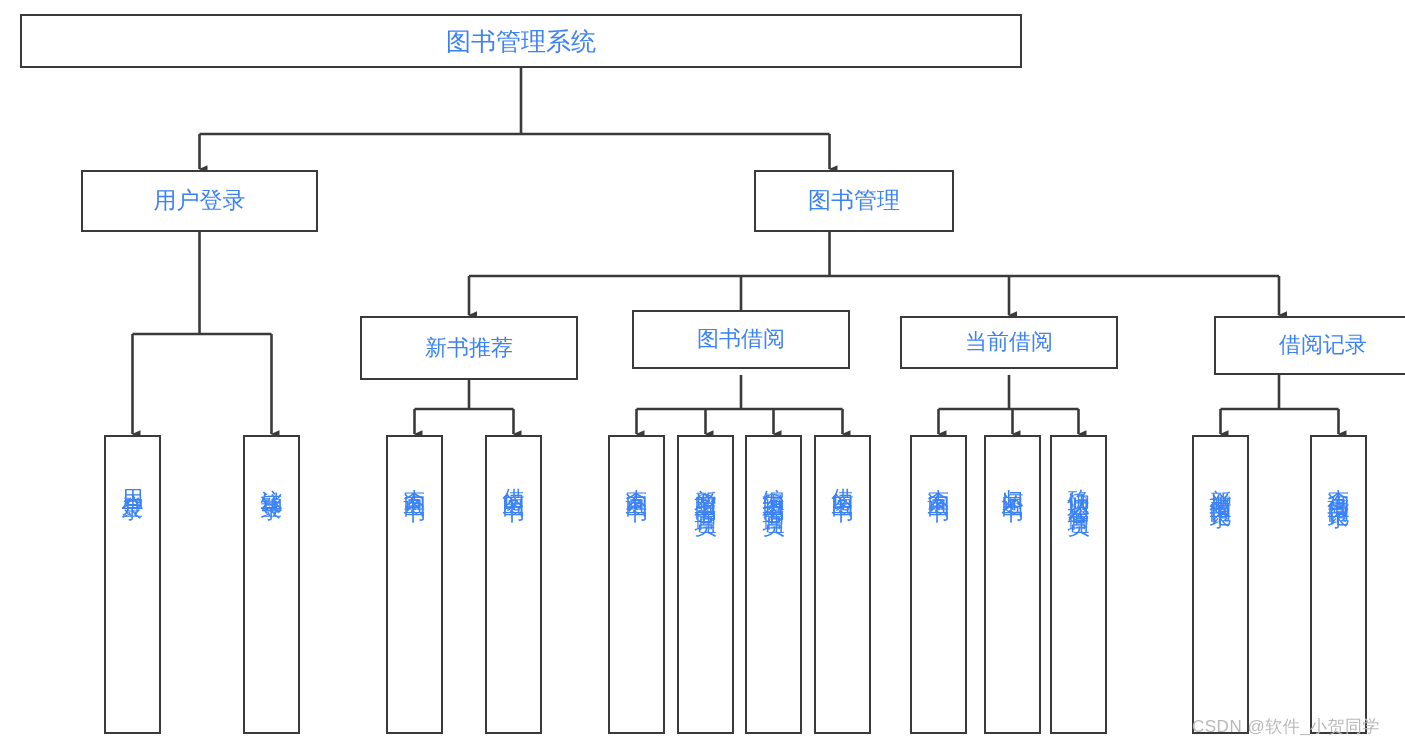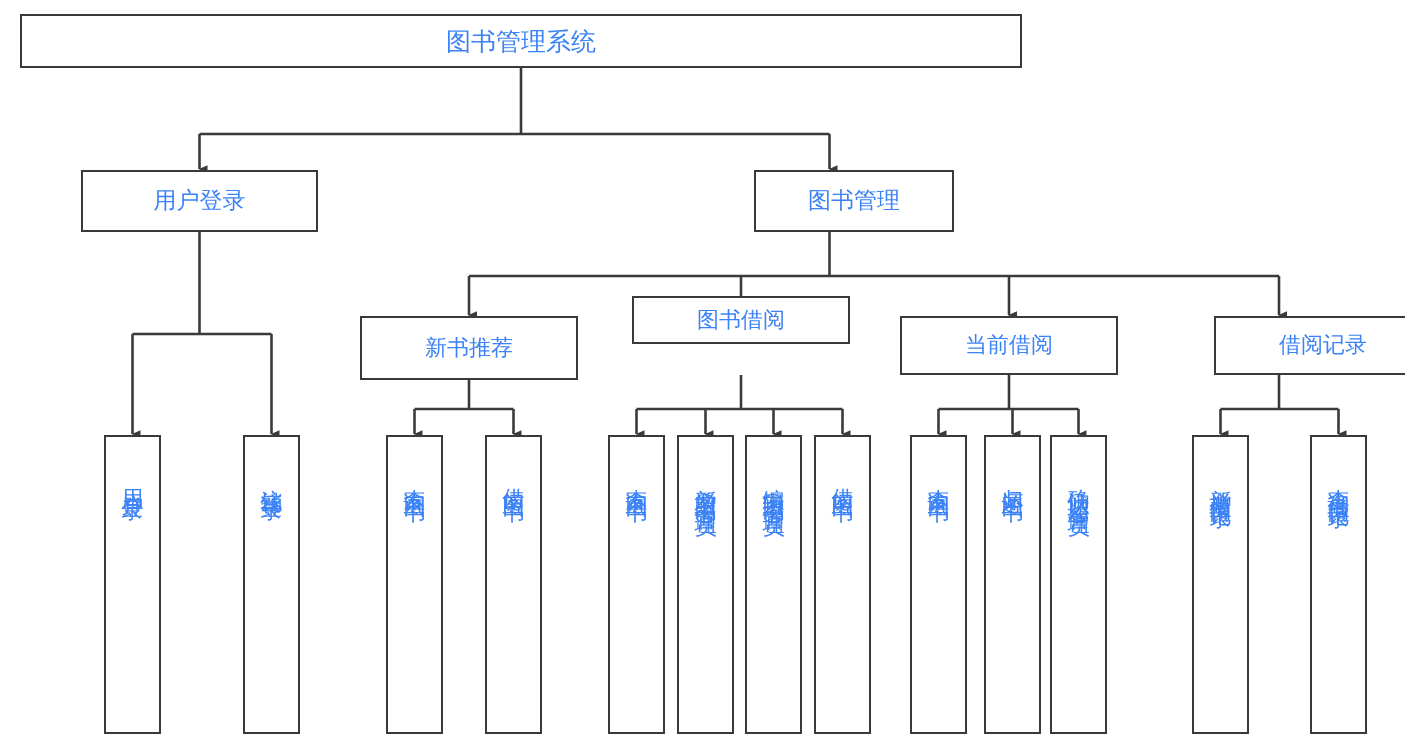--- a/index.html
+++ b/index.html
@@ -121,24 +121,24 @@
       </div>
       <div class="node-box level-1" style="left: 81px; top: 170px; width: 237px; height: 62px;">
         <span class="node-label">用户登录</span>
       </div>
       <div class="node-box level-1" style="left: 711px; top: 170px; width: 200px; height: 62px; margin-left: 43px;">
         <span class="node-label">图书管理</span>
       </div>
       <div class="node-box level-2" style="left: 360px; top: 316px; width: 218px; height: 64px;">
         <span class="node-label">新书推荐</span>
       </div>
-      <div class="node-box level-2" style="left: 632px; top: 296px; width: 218px; height: 48px;">
+      <div class="node-box level-2" style="left: 632px; top: 310px; width: 218px; height: 59px;">
         <span class="node-label">图书借阅</span>
       </div>
-      <div class="node-box level-2" style="left: 900px; top: 316px; width: 218px; height: 59px;">
+      <div class="node-box level-2" style="left: 900px; top: 316px; width: 218px; height: 53px;">
         <span class="node-label">当前借阅</span>
       </div>
       <div class="node-box level-2" style="left: 1214px; top: 316px; width: 218px; height: 59px;">
         <span class="node-label">借阅记录</span>
       </div>
       <div class="node-box level-3 leaf" style="left: 104px; top: 435px; width: 57px; height: 299px;">
         <span class="node-label">用户登录</span>
       </div>
       <div class="node-box level-3 leaf" style="left: 243px; top: 435px; width: 57px; height: 299px;">
         <span class="node-label">注销登录</span>
@@ -170,13 +170,14 @@
       <div class="node-box level-3 leaf" style="left: 1050px; top: 435px; width: 57px; height: 299px;">
         <span class="node-label">确认归还（管理员）</span>
       </div>
       <div class="node-box level-3 leaf" style="left: 1192px; top: 435px; width: 57px; height: 299px;">
         <span class="node-label">新增借阅记录</span>
       </div>
       <div class="node-box level-3 leaf" style="left: 1310px; top: 435px; width: 57px; height: 299px;">
         <span class="node-label">查询借阅记录</span>
       </div>
     </div>
+  <div class="watermark" style="left: 1192px; top: 715px;">CSDN @软件_小贺同学</div>
 </div>
 
 </body></html>

